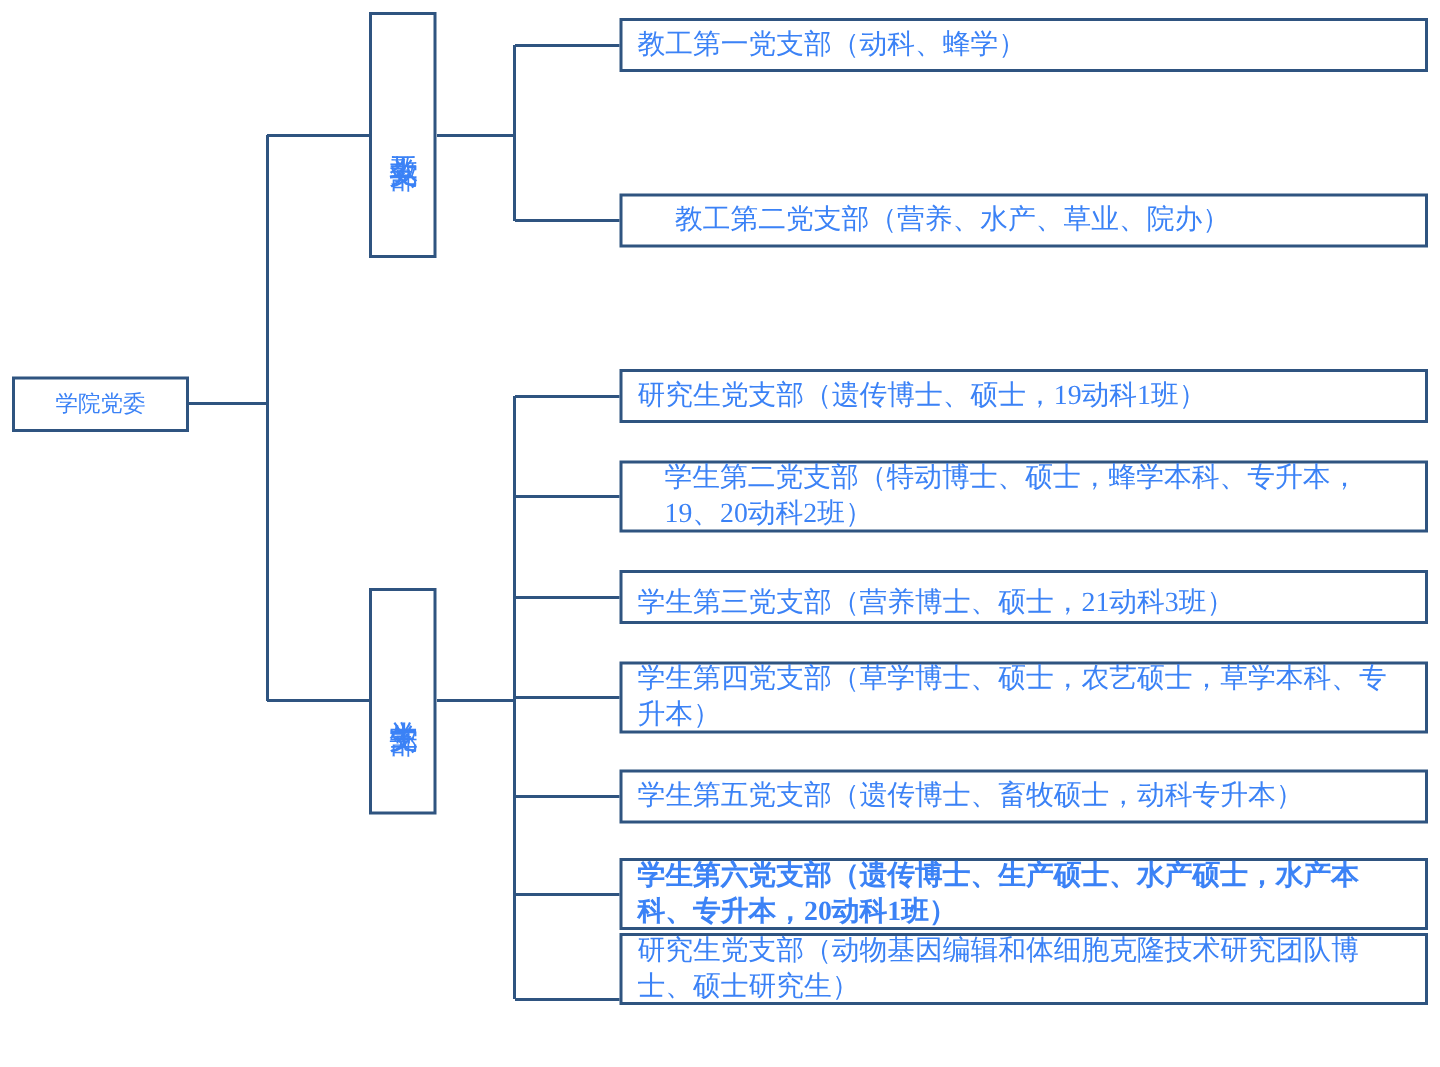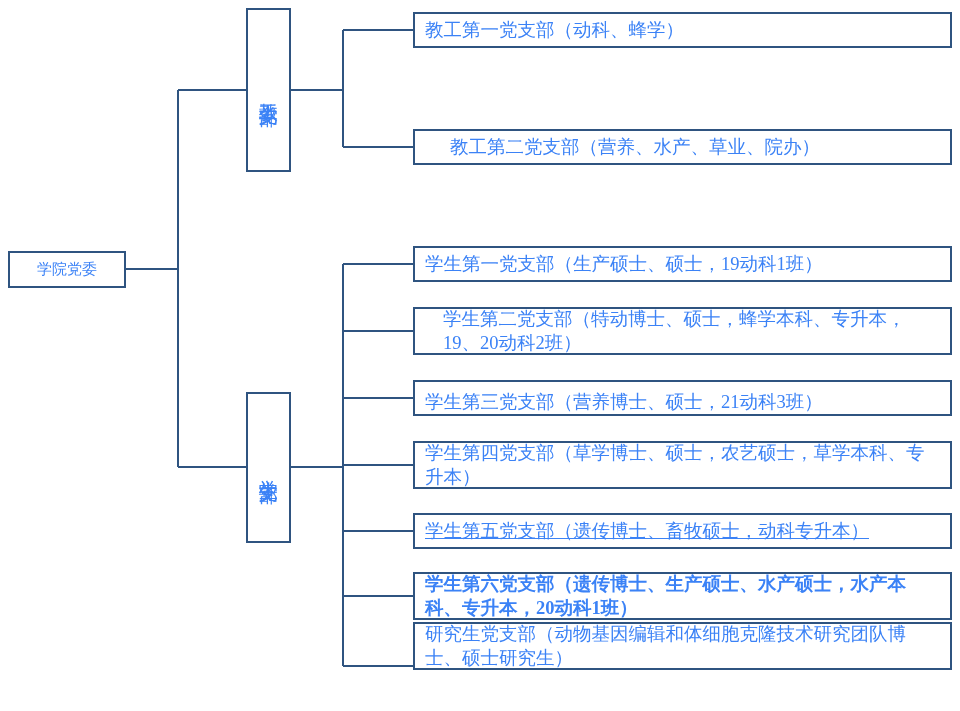--- a/index.html
+++ b/index.html
@@ -125,32 +125,32 @@
   </div>
 
   <div class="node-box node-leaf one-line" style="top:12px;">
     <span class="leaf-text">教工第一党支部（动科、蜂学）</span>
   </div>
   <div class="node-box node-leaf one-line" style="top:129px;padding-left:35px;">
     <span class="leaf-text">教工第二党支部（营养、水产、草业、院办）</span>
   </div>
 
   <div class="node-box node-leaf one-line" style="top:246px;">
-    <span class="leaf-text">学生第一党支部（生产硕士、硕士，19动科1班）</span>
+    <span class="leaf-text">研究生党支部（遗传博士、硕士，19动科1班）</span>
   </div>
   <div class="node-box node-leaf two-line" style="top:307px;padding-left:28px;">
     <span class="leaf-text">学生第二党支部（特动博士、硕士，蜂学本科、专升本，19、20动科2班）</span>
   </div>
   <div class="node-box node-leaf one-line" style="top:380px;align-items:flex-end;">
     <span class="leaf-text">学生第三党支部（营养博士、硕士，21动科3班）</span>
   </div>
   <div class="node-box node-leaf two-line" style="top:441px;">
     <span class="leaf-text">学生第四党支部（草学博士、硕士，农艺硕士，草学本科、专升本）</span>
   </div>
-  <div class="node-box node-leaf one-line" style="top:513px;text-decoration:underline;">
+  <div class="node-box node-leaf one-line" style="top:513px;">
     <span class="leaf-text">学生第五党支部（遗传博士、畜牧硕士，动科专升本）</span>
   </div>
   <div class="node-box node-leaf two-line" style="top:572px;font-weight:bold;">
     <span class="leaf-text">学生第六党支部（遗传博士、生产硕士、水产硕士，水产本科、专升本，20动科1班）</span>
   </div>
   <div class="node-box node-leaf two-line" style="top:622px;">
     <span class="leaf-text">研究生党支部（动物基因编辑和体细胞克隆技术研究团队博士、硕士研究生）</span>
   </div>
 
 </div>

